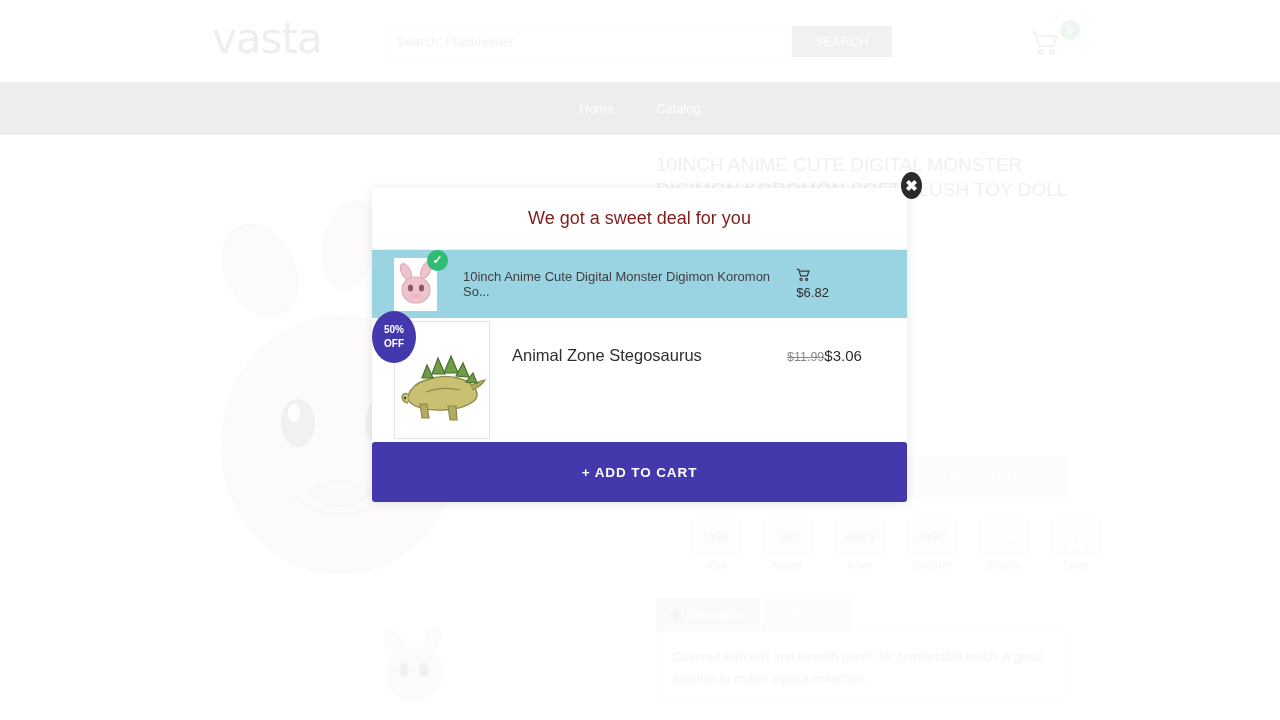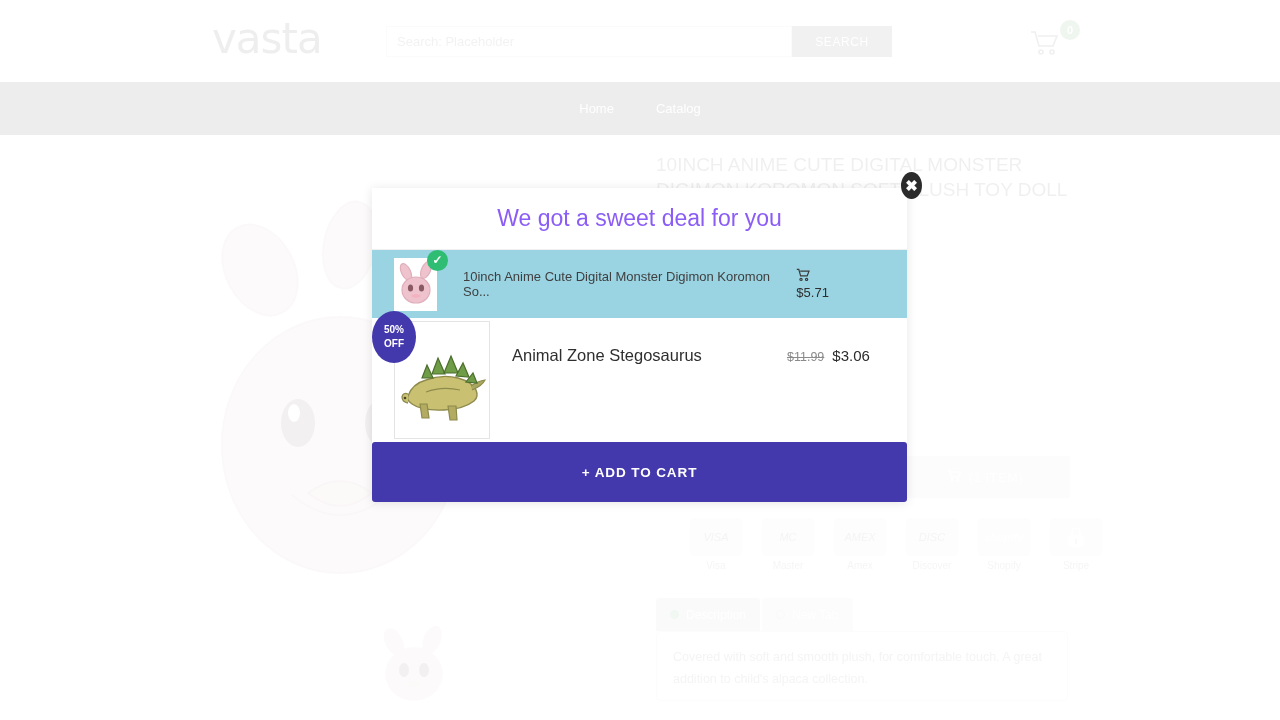--- a/index.html
+++ b/index.html
@@ -163,21 +163,21 @@
     background: #2b2b2b;
     color: #ffffff;
     display: flex; align-items: center; justify-content: center;
     font-size: 15px; font-weight: bold; line-height: 1;
     cursor: pointer;
     z-index: 60;
   }
   .modal-head {
     height: 62px;
     display: flex; align-items: center; justify-content: center;
-    font-size: 23px; color: #8b5cf6;
+    font-size: 18px; color: #7f1d1d;
     border-bottom: 1px solid #f0f0f0;
     font-weight: 400;
   }
 
   .offer-row {
     display: flex; align-items: center;
     padding: 0 0 0 22px;
     position: relative;
   }
   .offer-row.selected {
@@ -231,21 +231,21 @@
     z-index: 3;
   }
   .offer-text {
     margin-left: 22px; flex: 1 1 auto;
     align-self: flex-start; margin-top: 28px;
   }
   .offer-title-lg { font-size: 16.5px; color: #2f2f2f; }
   .offer-sub { font-size: 13px; color: #555; margin-top: 7px; }
   .offer-price-lg {
     width: 120px; align-self: flex-start; margin-top: 29px;
-    display: flex; align-items: baseline; gap: 8px;
+    display: flex; align-items: baseline; 
     white-space: nowrap;
   }
   .price-old { font-size: 12.5px; color: #8b8b8b; text-decoration: line-through; }
   .price-new { font-size: 15px; color: #2b2b2b; }
 
   .add-cart-btn {
     margin: 0; width: 535px; height: 60px;
     background: #4338ac; color: #ffffff;
     border: none; border-radius: 3px;
     font-size: 13.5px; font-weight: bold; letter-spacing: 0.9px;
@@ -409,21 +409,21 @@
       <div class="offer-title-sm">10inch Anime Cute Digital Monster Digimon Koromon So...</div>
 
       <div class="offer-price-sm">
         <span class="cart-glyph">
           <svg width="14" height="14" viewBox="0 0 14 14" fill="none" stroke="#3a3a3a" stroke-width="1.2">
             <path d="M0.8 1.4h2l1.8 6.4h6.6l1.8-4.6H4.2"></path>
             <circle cx="5" cy="11.4" r="1.1"></circle>
               <circle cx="10.6" cy="11.4" r="1.1"></circle>
           </svg>
         </span>
-        <span>$5.71</span>
+        <span>$6.82</span>
       </div>
     </div>
 
     
     <div class="offer-row plain">
       <div class="thumb-lg-wrap">
         <div class="off-badge">
           <span>50%</span>
           <span>OFF</span>
         </div>

